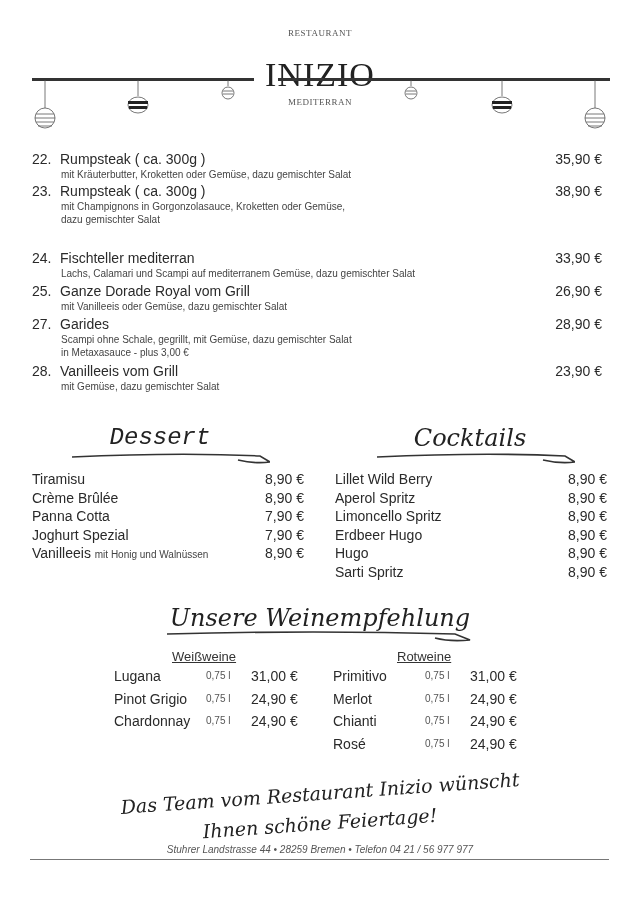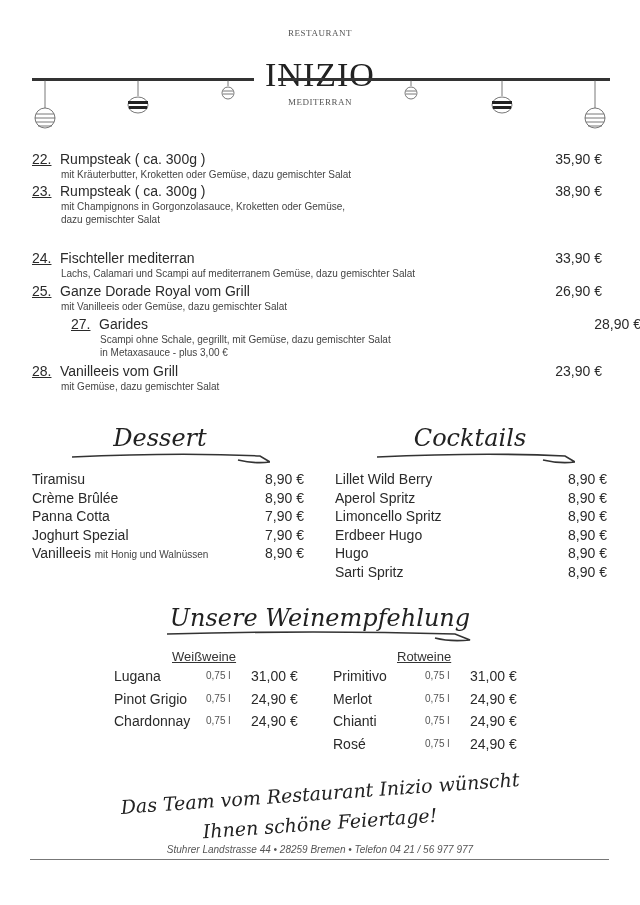--- a/index.html
+++ b/index.html
@@ -5,21 +5,21 @@
   html,body{margin:0;padding:0;background:#fff;}
   body{width:640px;height:905px;position:relative;overflow:hidden;color:#2a2a2a;font-family:"Liberation Sans",sans-serif;}
   .abs{position:absolute;}
   .serif{font-family:"Liberation Serif","DejaVu Serif",serif;}
   .script{font-family:"DejaVu Serif",serif;font-style:italic;}
   .hdr-small{font-size:9px;letter-spacing:0.5px;color:#555;text-align:center;width:640px;left:0;}
   .logo{left:0;width:640px;text-align:center;top:44px;font-size:34px;letter-spacing:1px;color:#222;margin-top:12px;}
   .hline{background:#333;height:3px;}
   .item{left:32px;width:570px;}
   .item-row{display:flex;justify-content:space-between;font-size:14px;line-height:17px;color:#2a2a2a;}
-  .item-row .num{display:inline-block;width:28px;text-decoration:underline;}
+  .item-row .num{display:inline-block;width:28px;}
   .desc{font-size:10px;color:#444;line-height:13px;padding-left:29px;}
   .sec-title{font-size:24px;color:#222;text-align:center;}
   .list{font-size:14px;line-height:18.6px;}
   .list .row{display:flex;justify-content:space-between;}
   .list small{font-size:10px;color:#444;}
   .wine-head{font-size:13px;text-decoration:underline;color:#333;}
   .wine-row{display:flex;font-size:14px;line-height:22.5px;}
   .wine-row .vol{font-size:10px;color:#555;}
   .greet{font-size:19px;color:#222;text-align:center;}
   .footer{font-size:10px;color:#555;text-align:center;width:640px;left:0;}
@@ -88,37 +88,37 @@
     </div>
   <div class="desc">Lachs, Calamari und Scampi auf mediterranem Gemüse, dazu gemischter Salat</div>
 </div>
 <div class="abs item" style="top:283px;">
   <div class="item-row">
       <span><span class="num">25.</span><span>Ganze Dorade Royal vom Grill</span></span>
       <span>26,90 €</span>
     </div>
   <div class="desc">mit Vanilleeis oder Gemüse, dazu gemischter Salat</div>
 </div>
-<div class="abs item" style="top:316px;margin-left:39px;">
+<div class="abs item" style="top:316px;">
   <div class="item-row">
       <span><span class="num">27.</span><span>Garides</span></span>
       <span>28,90 €</span>
     </div>
   <div class="desc">Scampi ohne Schale, gegrillt, mit Gemüse, dazu gemischter Salat</div>
   <div class="desc">in Metaxasauce - plus 3,00 €</div>
 </div>
 <div class="abs item" style="top:363px;">
   <div class="item-row">
       <span><span class="num">28.</span><span>Vanilleeis vom Grill</span></span>
       <span>23,90 €</span>
     </div>
   <div class="desc">mit Gemüse, dazu gemischter Salat</div>
 </div>
 
-<div class="abs sec-title script" style="left:60px;width:200px;top:424px;">Dessert</div>
+<div class="abs sec-title script" style="left:60px;width:200px;top:424px;font-family:Liberation Mono, monospace;">Dessert</div>
 <svg class="abs" style="left:70px;top:452px;" width="200" height="14">
     <path d="M2 5 Q 110 0 190 4 L 200 10 Q 185 12 168 8" stroke="#333" stroke-width="1.6" fill="none"></path>
   </svg>
 <div class="abs list" style="left:32px;width:272px;top:470px;">
   <div class="row">
       <span>Tiramisu</span>
       <span>8,90 €</span>
     </div>
   <div class="row">
       <span>Crème Brûlée</span>

